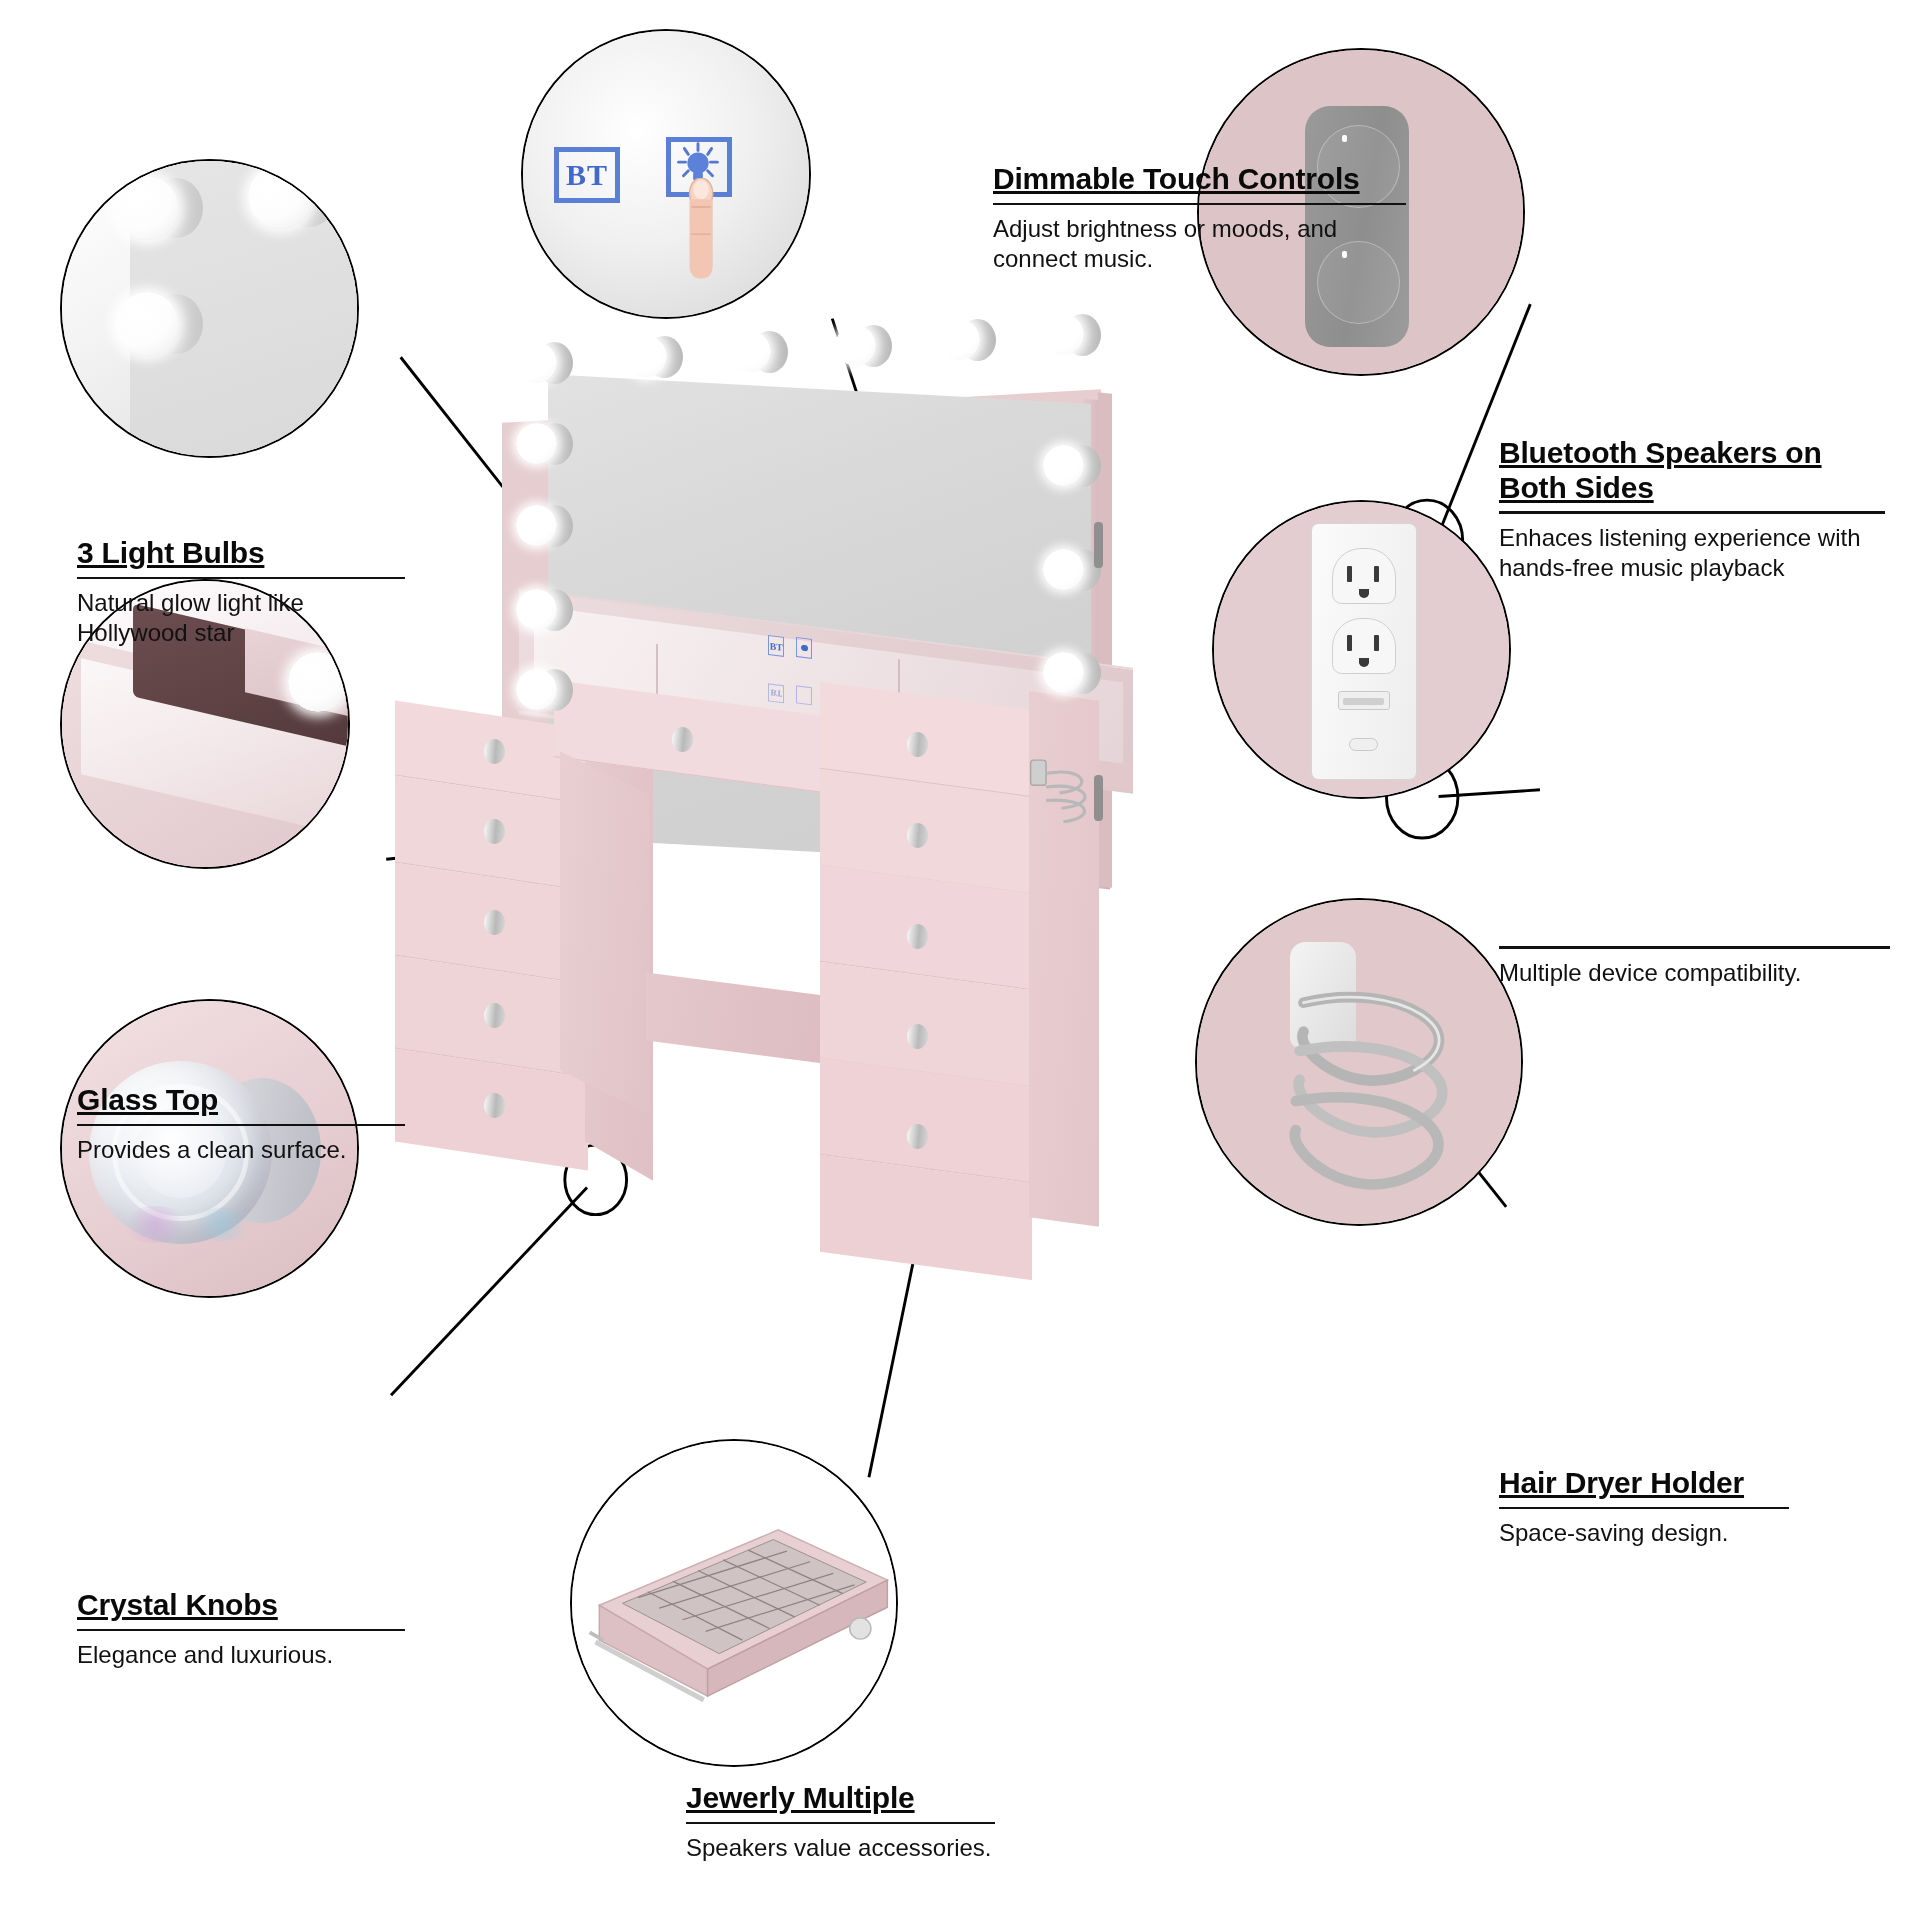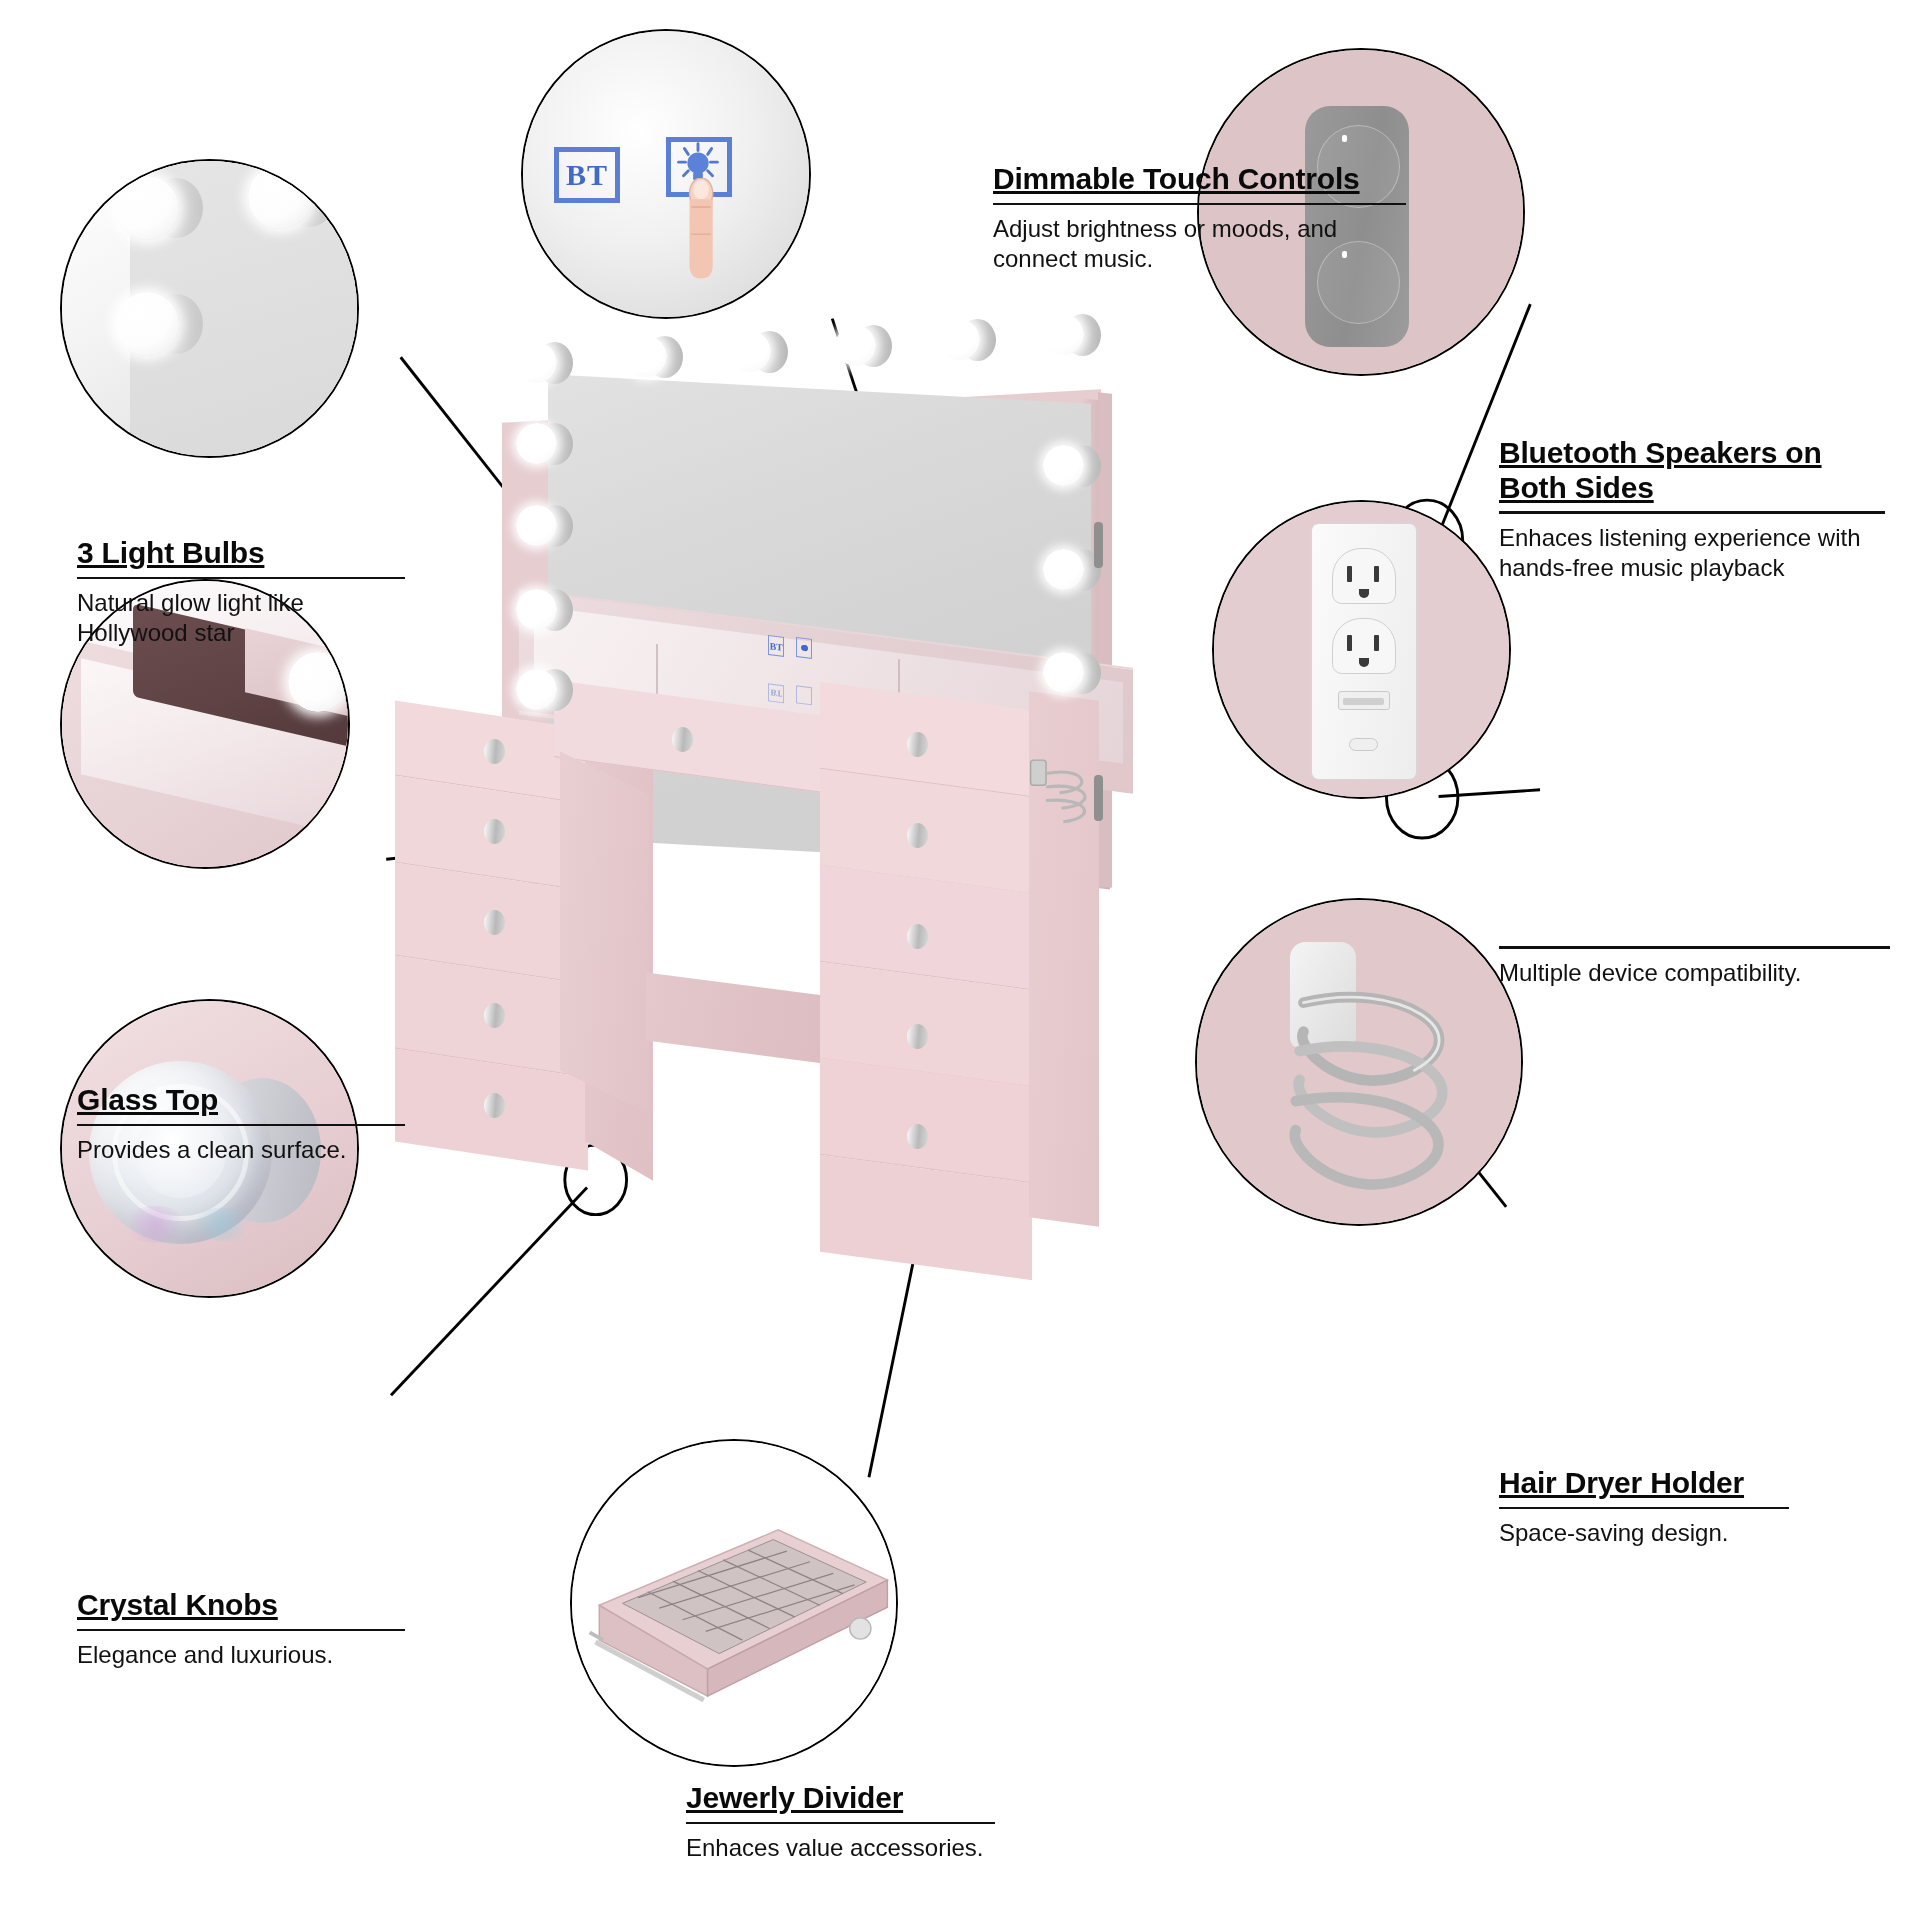--- a/index.html
+++ b/index.html
@@ -451,19 +451,19 @@
     <div class="c-desc">Elegance and luxurious.</div>
   </div>
 
   <div class="callout" style="left:1499px; top:1466px; width:290px;">
     <div class="c-title">Hair Dryer Holder</div>
     <div class="c-rule"></div>
     <div class="c-desc">Space-saving design.</div>
   </div>
 
   <div class="callout" style="left:686px; top:1781px; width:309px;">
-    <div class="c-title">Jewerly Divider</div>
-    <div class="c-rule"></div>
-    <div class="c-desc">Enhaces value accessories.</div>
+    <div class="c-title">Jewerly Multiple</div>
+    <div class="c-rule"></div>
+    <div class="c-desc">Speakers value accessories.</div>
   </div>
 
 </div>
 
 
 </body></html>

